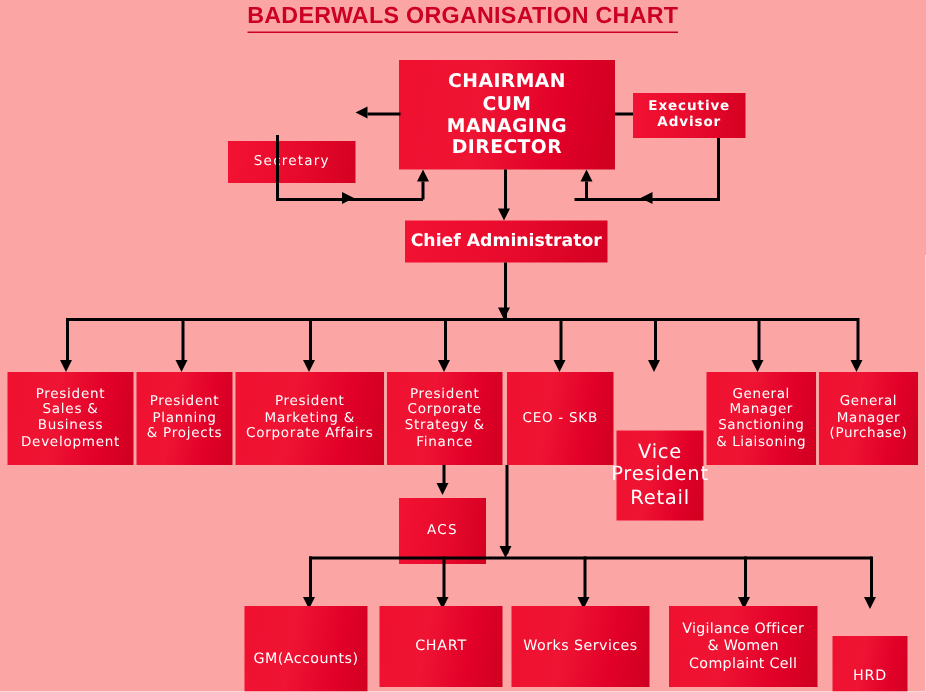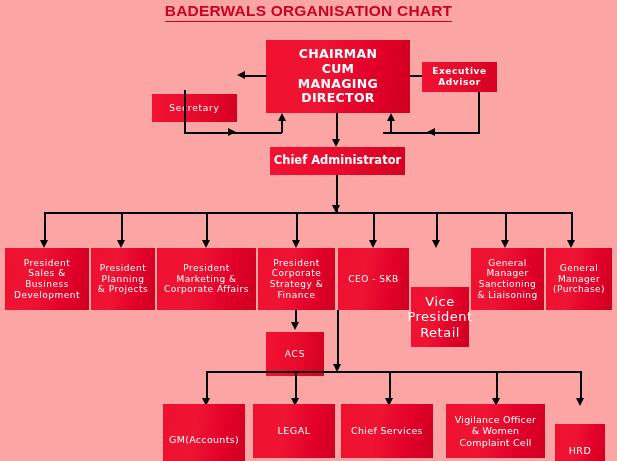--- a/index.html
+++ b/index.html
@@ -237,25 +237,25 @@
   <div class="arw down" style="left:492px; top:398px;"></div>
 
   <div class="ln-v" style="left:580px; top:371px; height:30px;"></div>
   <div class="arw down" style="left:576px; top:398px;"></div>
 
   <div class="node" style="left:163px; top:404px; width:82px; height:72px; font-size:9.5px; letter-spacing:0.3px;">
     <span class="node-label">GM(Accounts)</span>
   </div>
 
   <div class="node" style="left:253px; top:404px; width:82px; height:54px; font-size:9.5px; letter-spacing:0.5px;">
-    <span class="node-label">LEGAL</span>
+    <span class="node-label">CHART</span>
   </div>
 
   <div class="node" style="left:341px; top:404px; width:92px; height:54px; font-size:9.5px; letter-spacing:0.3px;">
-    <span class="node-label">Chief Services</span>
+    <span class="node-label">Works Services</span>
   </div>
 
   <div class="node" style="left:446px; top:404px; width:99px; height:54px; font-size:9.5px; letter-spacing:0.2px;">
     <span class="node-label">Vigilance Officer
 &amp; Women
 Complaint Cell</span>
   </div>
 
   <div class="node" style="left:555px; top:404px; width:50px; height:54px; font-size:9.5px; letter-spacing:0.5px;margin-top:20px;">
     <span class="node-label">HRD</span>

